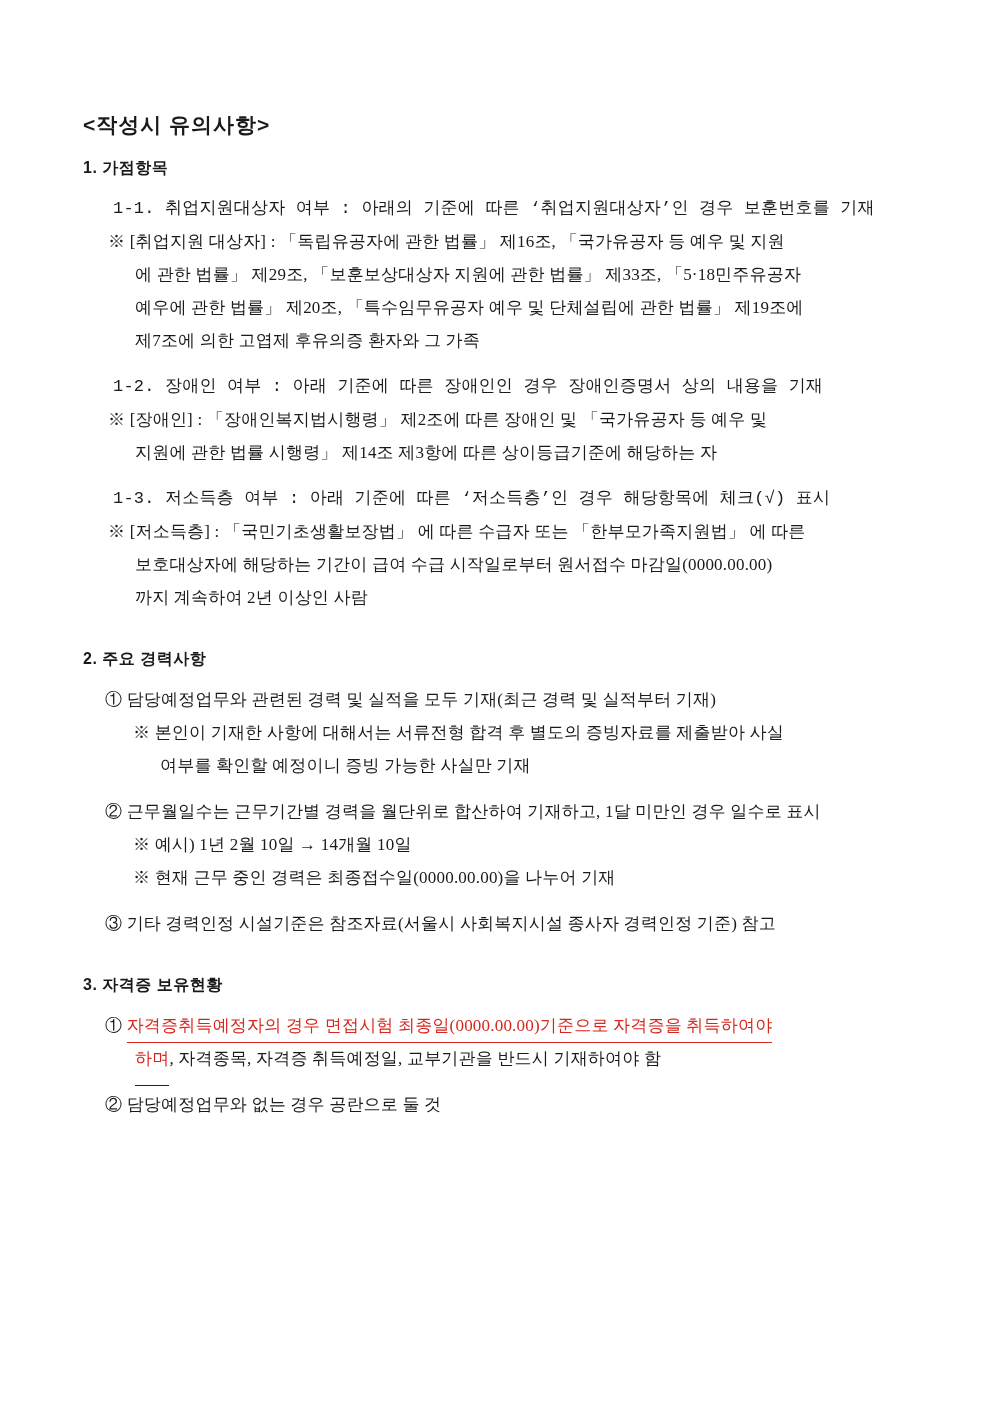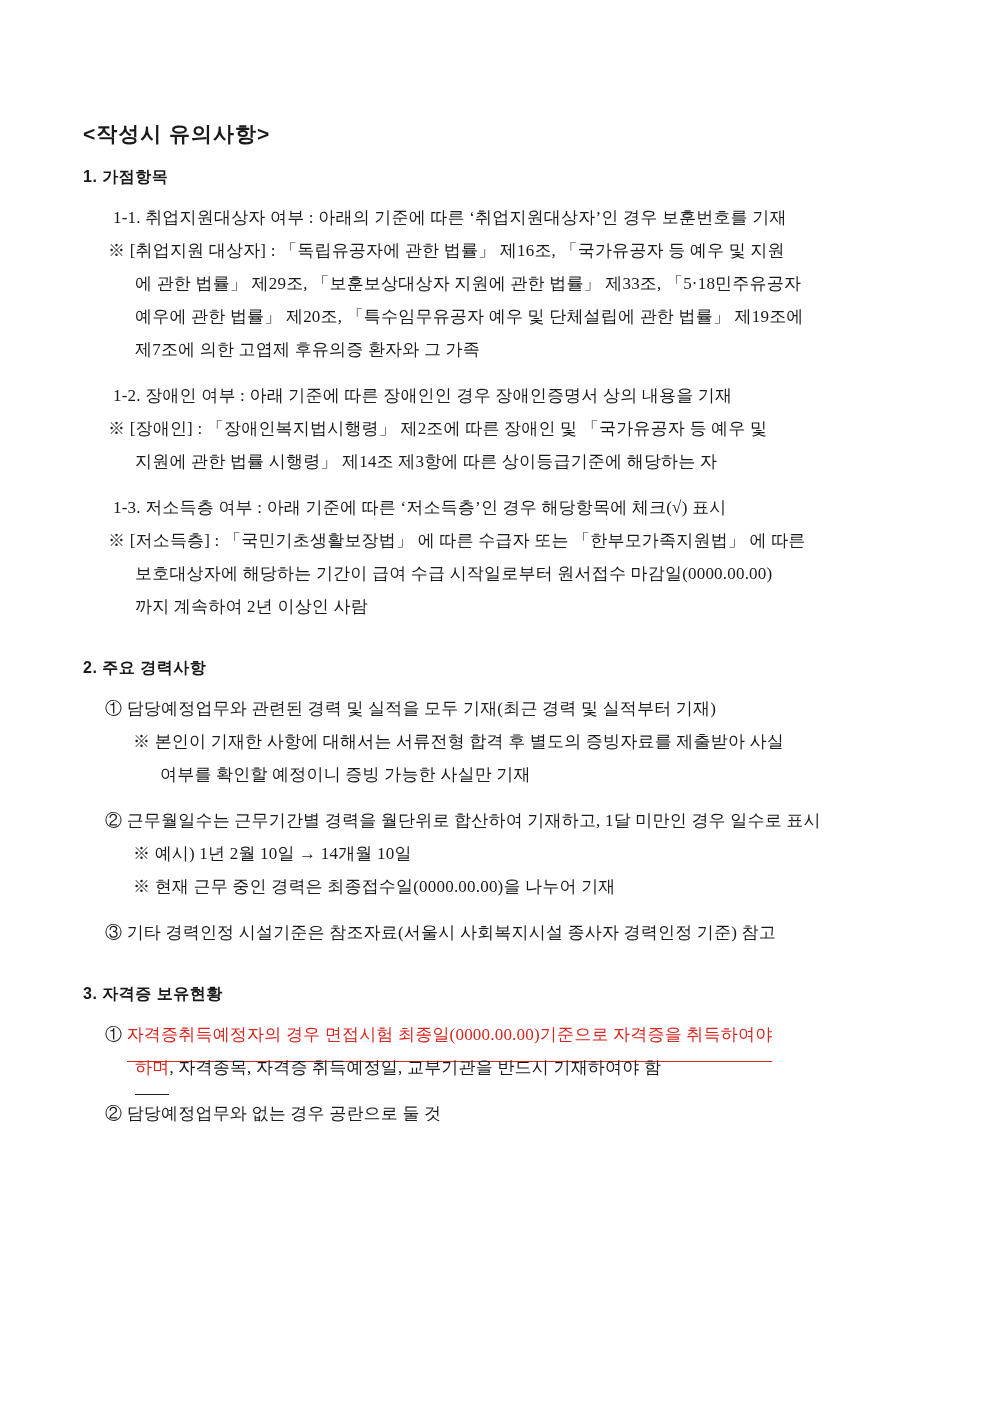--- a/index.html
+++ b/index.html
@@ -4,21 +4,21 @@
 <style>
   html, body {
     margin: 0;
     padding: 0;
     background: #ffffff;
   }
   .page {
     position: relative;
     width: 992px;
     height: 1345px;
-    margin: 13px auto;
+    margin: 4px auto;
     background: #ffffff;
     box-sizing: border-box;
     padding: 106px 58px 0 83px;
     color: #1a1a1a;
     font-family: "Liberation Serif", "DejaVu Serif", serif;
   }
   h1.doc-title {
     font-family: "Liberation Sans", "DejaVu Sans", sans-serif;
     font-size: 21px;
     font-weight: bold;
@@ -37,31 +37,31 @@
     letter-spacing: 0.5px;
   }
   .para { margin: 0 0 13px 0; }
   .line {
     font-size: 17px;
     line-height: 33px;
     white-space: nowrap;
     letter-spacing: 0.2px;
   }
   
-  .ind-item  { padding-left: 30px; }  
+  .ind-item  { padding-left: 30px; font-family: Liberation Mono, monospace; }  
   .ind-mark  { padding-left: 25px; }  
   .ind-cont  { padding-left: 52px; }  
   .ind-num   { padding-left: 22px; }  
   .ind-sub   { padding-left: 50px; }  
   .ind-sub2  { padding-left: 77px; }  
   .ind-cont2 { padding-left: 52px; }  
   .run-red-u {
     color: var(--accent-red, #d7261e);
     border-bottom: 1px solid var(--accent-red, #d7261e);
-    padding-bottom: 17px;
+    padding-bottom: 7px;
   }
   .run-red-ub {
     color: var(--accent-red, #d7261e);
     border-bottom: 1px solid #222222;
     padding-bottom: 17px;
   }
   .run-plain { color: inherit; }
 </style>
 </head>
 <body>

